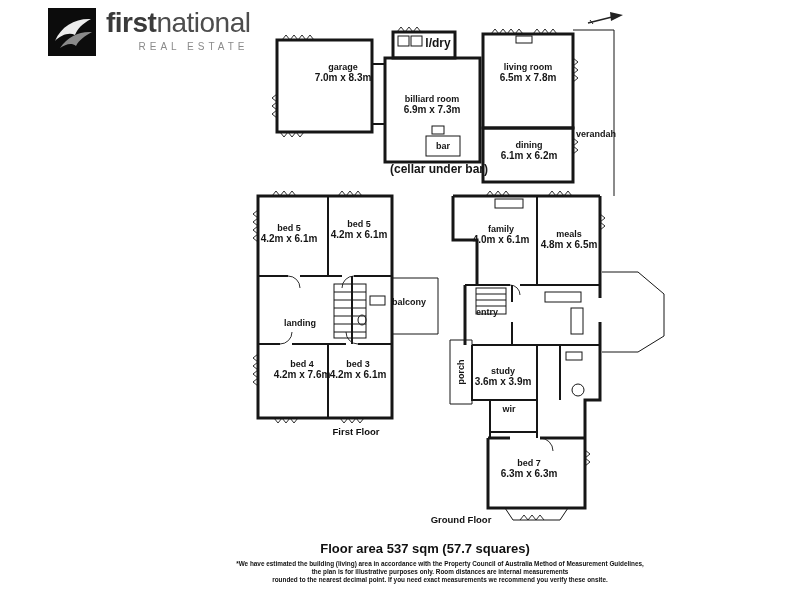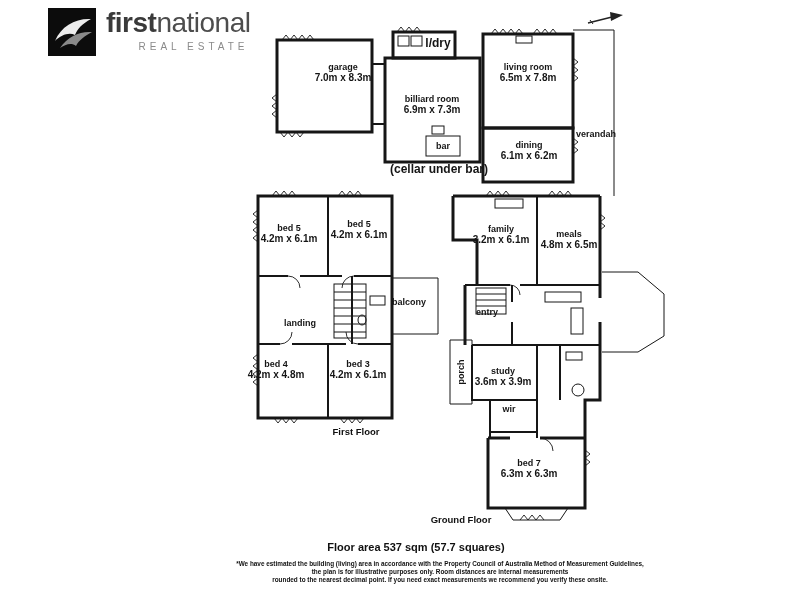--- a/index.html
+++ b/index.html
@@ -21,21 +21,21 @@
   .w2{stroke:#161616;stroke-width:2;fill:none;}
   .w1{stroke:#161616;stroke-width:1;fill:none;}
   .w08{stroke:#161616;stroke-width:0.9;fill:none;}
   
   .room{position:absolute;transform:translateX(-50%);text-align:center;color:#151515;white-space:nowrap;}
   .rname{font-size:9px;font-weight:700;line-height:11px;}
   .rdims{font-size:10px;font-weight:700;line-height:10px;}
   .small .rname{font-size:12px;line-height:9px;}
   .vert{transform:translate(-50%,-50%) rotate(-90deg);}
   .floor-label{position:absolute;transform:translateX(-50%);font-size:9.5px;font-weight:700;color:#101010;white-space:nowrap;}
-  .area-text{position:absolute;left:376px;top:541px;transform:translateX(-50%);font-size:11px;font-weight:700;color:#101010;white-space:nowrap;}
+  .area-text{position:absolute;left:385px;top:541px;transform:translateX(-50%);font-size:13px;font-weight:700;color:#101010;white-space:nowrap;}
   .disclaimer{position:absolute;left:0;right:0;top:560px;text-align:center;font-size:6.4px;font-weight:700;line-height:7.8px;color:#111;}
 </style>
 </head>
 <body>
 
 <div class="page">
 
   <div class="brand">
     <div class="brand-mark">
       <svg viewBox="0 0 48 48" width="48" height="48">
@@ -183,31 +183,31 @@
   <div class="room" style="left:319px;top:219px">
     <div class="rname">bed 5</div>
     <div class="rdims">4.2m x 6.1m</div>
   </div>
   <div class="room" style="left:260px;top:318px">
     <div class="rname">landing</div>
   </div>
   <div class="room" style="left:369px;top:297px">
     <div class="rname">balcony</div>
   </div>
-  <div class="room" style="left:236px;top:359px">
+  <div class="room" style="left:262px;top:359px">
     <div class="rname">bed 4</div>
-    <div class="rdims">4.2m x 4.8m</div>
+    <div class="rdims">4.2m x 7.6m</div>
   </div>
   <div class="room" style="left:318px;top:359px">
     <div class="rname">bed 3</div>
     <div class="rdims">4.2m x 6.1m</div>
   </div>
   <div class="room" style="left:461px;top:224px">
     <div class="rname">family</div>
-    <div class="rdims">3.2m x 6.1m</div>
+    <div class="rdims">4.0m x 6.1m</div>
   </div>
   <div class="room" style="left:529px;top:229px">
     <div class="rname">meals</div>
     <div class="rdims">4.8m x 6.5m</div>
   </div>
   <div class="room" style="left:447px;top:307px">
     <div class="rname">entry</div>
   </div>
   <div class="room vert" style="left:421px;top:372px">
     <div class="rname">porch</div>

